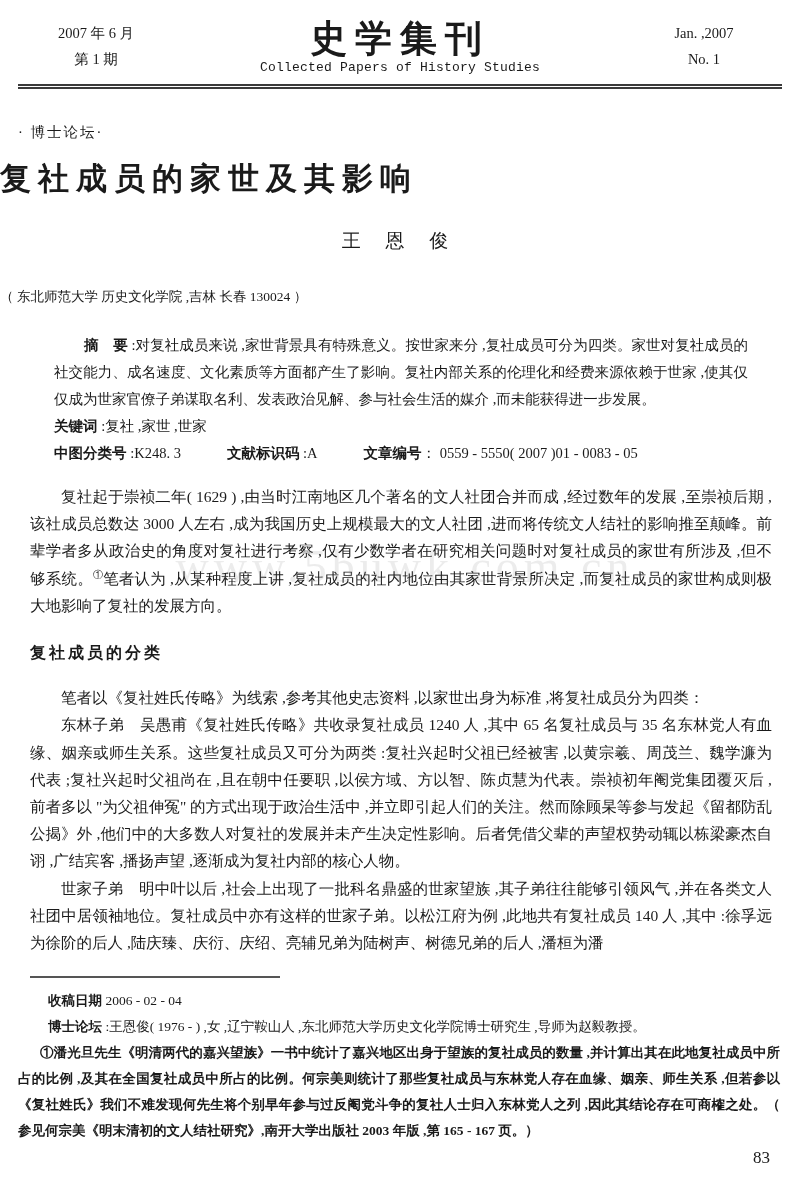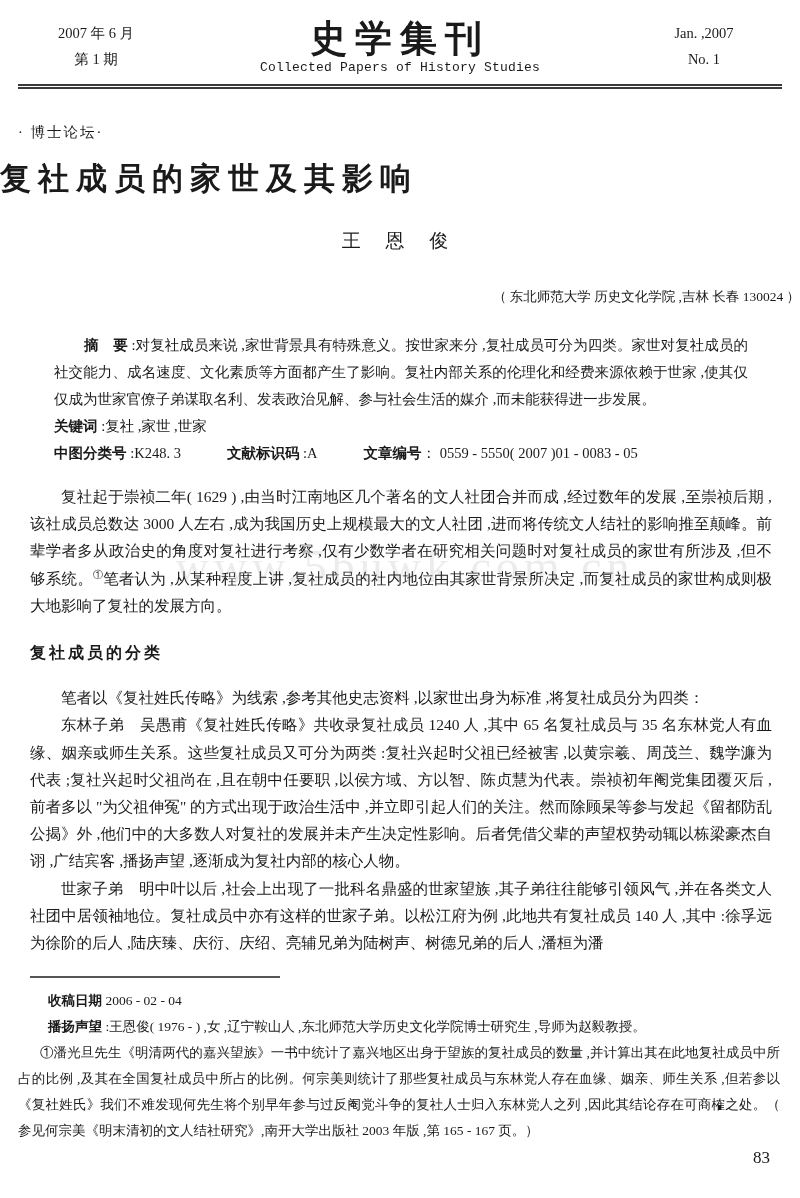--- a/index.html
+++ b/index.html
@@ -36,21 +36,21 @@
   .column-label { margin:34px 0 0 18px; font-size:14.5px; letter-spacing:2px; }
   .article-title {
     margin-top:16px; text-align:left;
     font-family:"Liberation Sans","DejaVu Sans",sans-serif;
     font-size:31px; font-weight:600; letter-spacing:7px;
   }
   .article-author {
     margin-top:28px; text-align:center;
     font-size:19px; letter-spacing:10px;
   }
-  .article-affiliation { margin-top:34px; text-align:right; font-size:13.5px; }
+  .article-affiliation { margin-top:34px; text-align:left; font-size:13.5px; }
   
   .abstract-block {
     margin:26px 52px 0 54px;
     font-size:14.5px; line-height:27px; text-align:justify;
   }
   .abstract-block .lbl { font-weight:bold; }
   .abstract-text { text-indent:30px; }
   .meta-line .pair { margin-right:46px; white-space:nowrap; }
   
   .article-body {
@@ -67,21 +67,21 @@
   
   .footnote-rule {
     margin:20px 0 10px 30px; width:250px;
     border-top:2px solid #555;
   }
   .footnotes {
     margin:0 20px 0 18px;
     font-size:13.5px; line-height:26px; text-align:justify;
   }
   .footnotes .fn-head { text-indent:30px; }
-  .footnotes .fn-note { text-indent:22px; }
+  .footnotes .fn-note { text-indent:22px;font-weight:bold; }
   .footnotes .lbl { font-weight:bold; }
   
   .page-number {
     position:absolute; right:30px; bottom:30px;
     font-size:17px;
     margin-top:24px;
   }
   .watermark {
     position:absolute; left:95px; top:540px; width:620px;
     font-size:46px; letter-spacing:5px;
@@ -134,19 +134,19 @@
 
     <p>笔者以《复社姓氏传略》为线索 ,参考其他史志资料 ,以家世出身为标准 ,将复社成员分为四类：</p>
     <p>东林子弟　吴愚甫《复社姓氏传略》共收录复社成员 1240 人 ,其中 65 名复社成员与 35 名东林党人有血缘、姻亲或师生关系。这些复社成员又可分为两类 :复社兴起时父祖已经被害 ,以黄宗羲、周茂兰、魏学濂为代表 ;复社兴起时父祖尚在 ,且在朝中任要职 ,以侯方域、方以智、陈贞慧为代表。崇祯初年阉党集团覆灭后 ,前者多以 "为父祖伸冤" 的方式出现于政治生活中 ,并立即引起人们的关注。然而除顾杲等参与发起《留都防乱公揭》外 ,他们中的大多数人对复社的发展并未产生决定性影响。后者凭借父辈的声望权势动辄以栋梁豪杰自诩 ,广结宾客 ,播扬声望 ,逐渐成为复社内部的核心人物。</p>
     <p>世家子弟　明中叶以后 ,社会上出现了一批科名鼎盛的世家望族 ,其子弟往往能够引领风气 ,并在各类文人社团中居领袖地位。复社成员中亦有这样的世家子弟。以松江府为例 ,此地共有复社成员 140 人 ,其中 :徐孚远为徐阶的后人 ,陆庆臻、庆衍、庆绍、亮辅兄弟为陆树声、树德兄弟的后人 ,潘桓为潘</p>
   </div>
 
   <div class="footnote-rule"></div>
 
   <div class="footnotes">
     <p class="fn-head"><span class="lbl">收稿日期</span><span> 2006 - 02 - 04</span></p>
-    <p class="fn-head"><span class="lbl">播扬声望</span><span> :王恩俊( 1976 - ) ,女 ,辽宁鞍山人 ,东北师范大学历史文化学院博士研究生 ,导师为赵毅教授。</span></p>
+    <p class="fn-head"><span class="lbl">博士论坛</span><span> :王恩俊( 1976 - ) ,女 ,辽宁鞍山人 ,东北师范大学历史文化学院博士研究生 ,导师为赵毅教授。</span></p>
     <p class="fn-note">①潘光旦先生《明清两代的嘉兴望族》一书中统计了嘉兴地区出身于望族的复社成员的数量 ,并计算出其在此地复社成员中所占的比例 ,及其在全国复社成员中所占的比例。何宗美则统计了那些复社成员与东林党人存在血缘、姻亲、师生关系 ,但若参以《复社姓氏》我们不难发现何先生将个别早年参与过反阉党斗争的复社人士归入东林党人之列 ,因此其结论存在可商榷之处。（ 参见何宗美《明末清初的文人结社研究》,南开大学出版社 2003 年版 ,第 165 - 167 页。）</p>
   </div>
 
   <div class="page-number">83</div>
 
 </div>
 
 </body></html>

